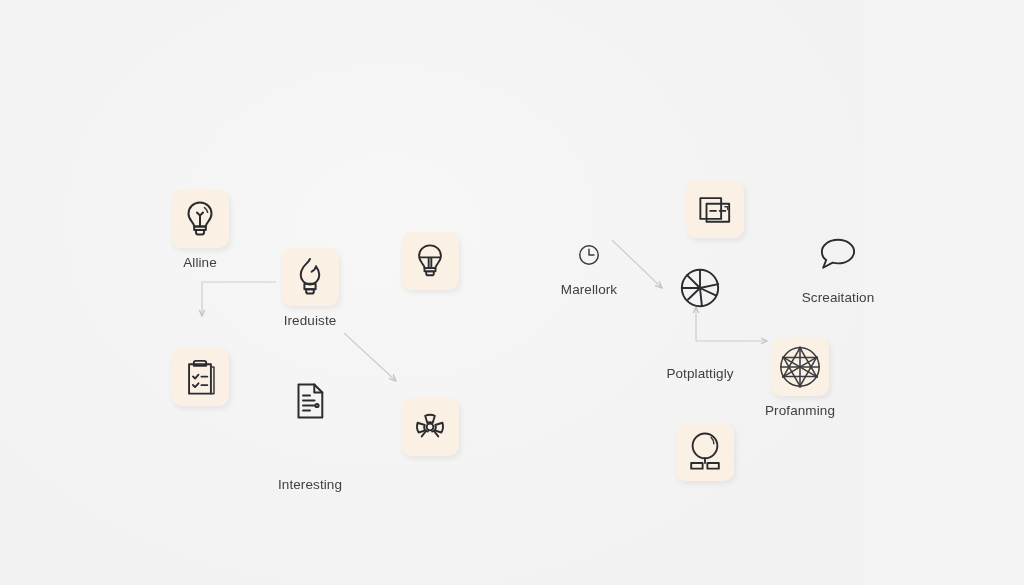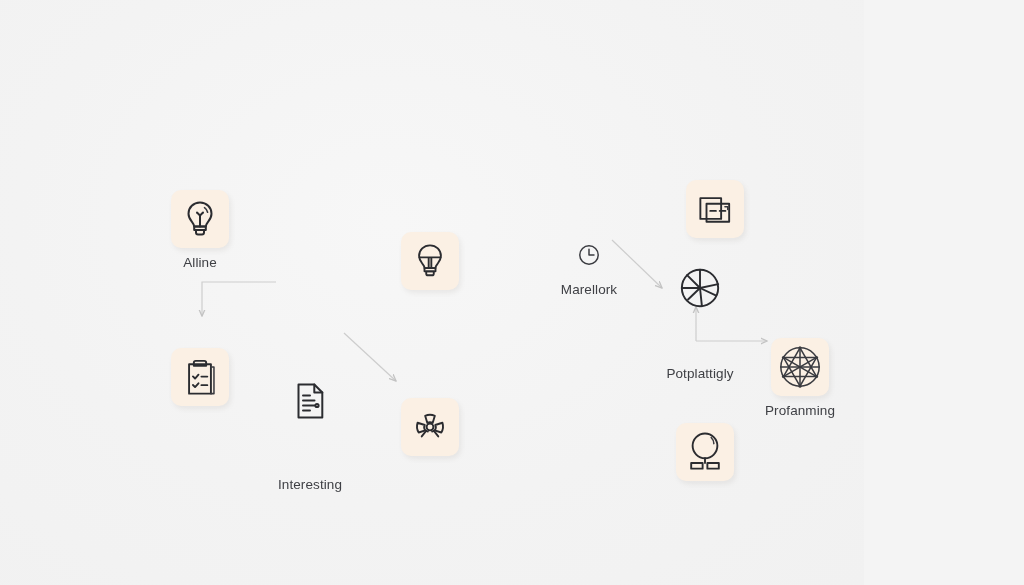--- a/index.html
+++ b/index.html
@@ -115,20 +115,33 @@
           <path class="icon-stroke" d="M19 27.5V16.5"></path>
           <path class="icon-stroke" d="M19 16.5l-3 -3"></path>
           <path class="icon-stroke" d="M19 16.5l3 -3"></path>
           <path class="icon-stroke-thin" d="M23.5 8.6a8 8 0 0 1 3.1 4.6"></path>
         </svg>
       </span>
     </div>
     <div class="node-label">Alline</div>
   </div>
 
+  <div class="node" style="left:310px; top:248px;">
+    <div class="tile filled">
+      <span>
+        <svg width="38" height="42" viewBox="0 0 38 42">
+          <path class="icon-stroke" d="M19 3c-1.6 3.4-4.6 5.2-6.7 8.2-1.8 2.6-2.6 5-2.6 7.6 0 5.4 4.2 9.6 9.3 9.6s9.3-4.2 9.3-9.6c0-3-1.2-5.6-3.3-8.4"></path>
+          <path class="icon-stroke" d="M25 10.4c-0.6 2.6-2.2 4.2-4.3 5.3"></path>
+          <path class="icon-stroke" d="M13.4 27.8h11.2v5.4H13.4z"></path>
+          <path class="icon-stroke" d="M15.2 33.2h7.6v2.6a1.8 1.8 0 0 1-1.8 1.8h-4a1.8 1.8 0 0 1-1.8-1.8z"></path>
+        </svg>
+      </span>
+    </div>
+    <div class="node-label">Ireduiste</div>
+  </div>
 
   <div class="node" style="left:430px; top:232px;">
     <div class="tile filled">
       <span>
         <svg width="36" height="40" viewBox="0 0 38 40">
           <path class="icon-stroke" d="M19 3.5c-6.6 0-11.5 4.9-11.5 11.2 0 4.2 2.2 6.6 3.8 8.6 1.2 1.5 1.9 2.5 1.9 4.2h11.6c0-1.7 0.7-2.7 1.9-4.2 1.6-2 3.8-4.4 3.8-8.6C30.5 8.4 25.6 3.5 19 3.5z"></path>
           <path class="icon-stroke" d="M7.8 16.2h22.4"></path>
           <path class="icon-stroke" d="M13.2 27.5h11.6v3.4H13.2z"></path>
           <path class="icon-stroke" d="M15 30.9h8v2.2a2 2 0 0 1-2 2h-4a2 2 0 0 1-2-2z"></path>
           <path class="icon-stroke" d="M17.6 27.5V16.8"></path>
@@ -227,20 +240,30 @@
           <path class="icon-stroke" d="M23 23L10.5 35"></path>
           <path class="icon-stroke" d="M23 23L25 42"></path>
           <path class="icon-stroke" d="M23 23L40 31"></path>
           <path class="icon-stroke" d="M23 23L42 19"></path>
         </svg>
       </span>
     </div>
     <div class="node-label">Potplattigly</div>
   </div>
 
+  <div class="node" style="left:838px; top:225px;">
+    <div class="tile plain">
+      <span>
+        <svg width="42" height="36" viewBox="0 0 44 38">
+          <path class="icon-stroke" d="M22 4c9.4 0 17 5.6 17 12.4 0 6.9-7.6 12.5-17 12.5-2 0-3.9-0.3-5.7-0.8l-10 5.4 3.3-8.2C5.3 23 5 19.9 5 16.4 5 9.6 12.6 4 22 4z"></path>
+        </svg>
+      </span>
+    </div>
+    <div class="node-label">Screaitation</div>
+  </div>
 
 
   <div class="node" style="left:800px; top:338px;justify-content:center;">
     <div class="tile filled">
       <span>
         <svg width="46" height="46" viewBox="0 0 48 48">
           <circle class="icon-stroke-thin" cx="24" cy="24" r="20"></circle>
           <path class="icon-stroke-thin" d="M24 4 L41.3 34 L6.7 34 Z"></path>
           <path class="icon-stroke-thin" d="M24 44 L6.7 14 L41.3 14 Z"></path>
           <path class="icon-stroke-thin" d="M4 24 H44"></path>

